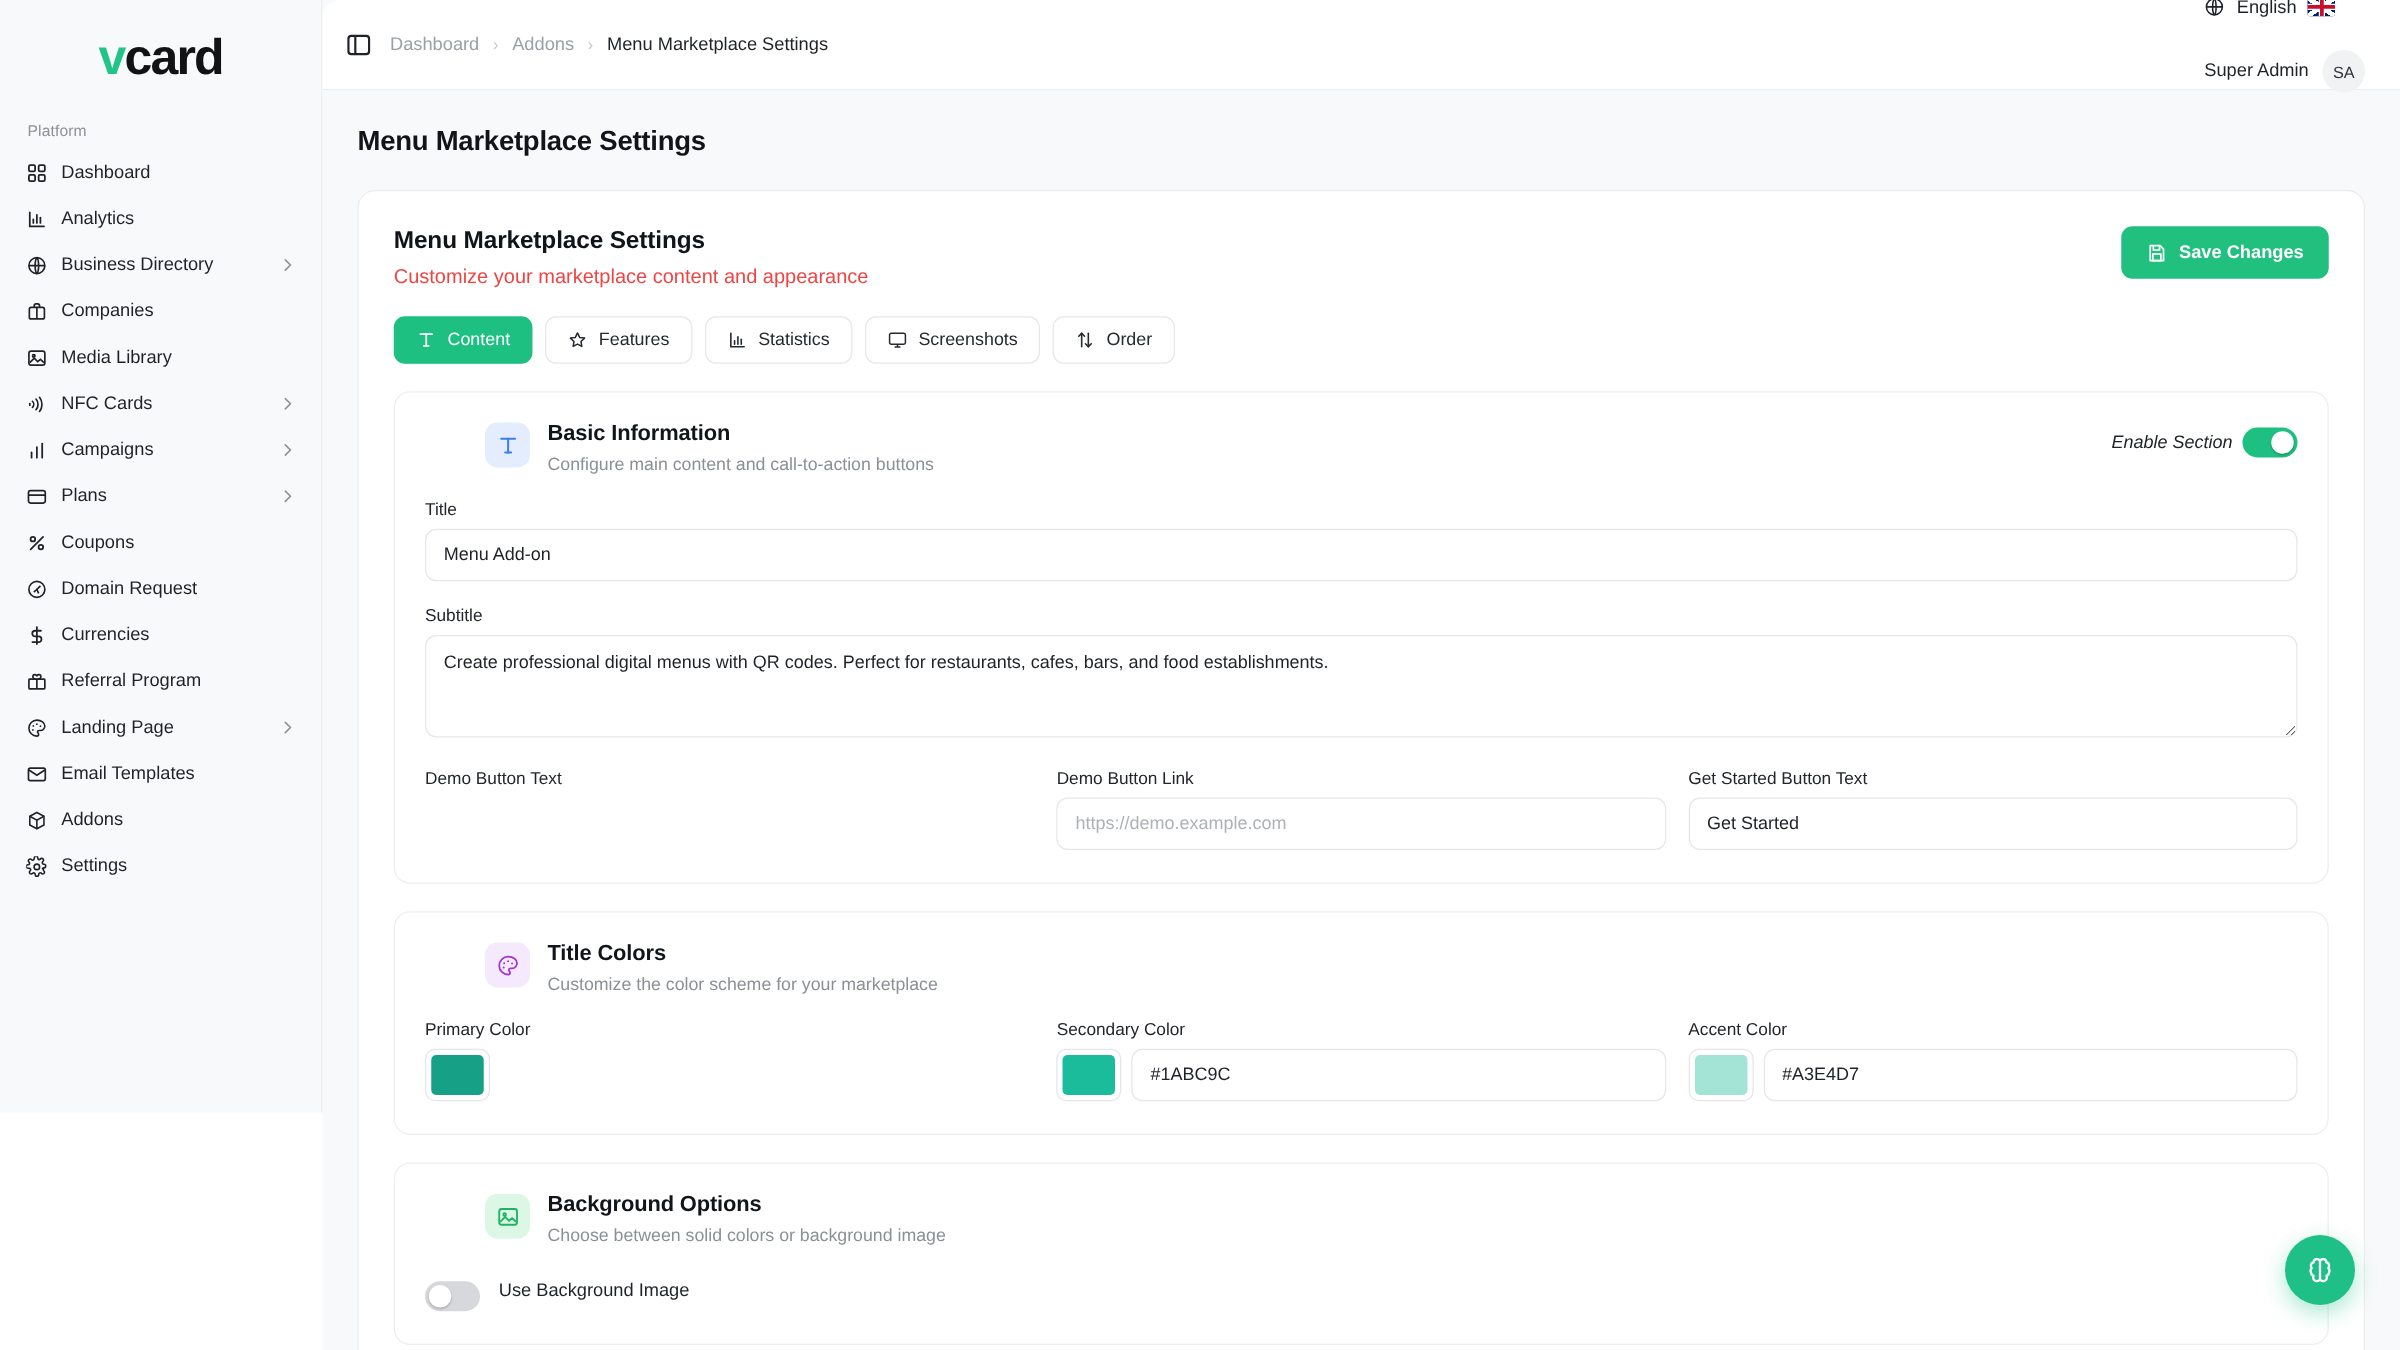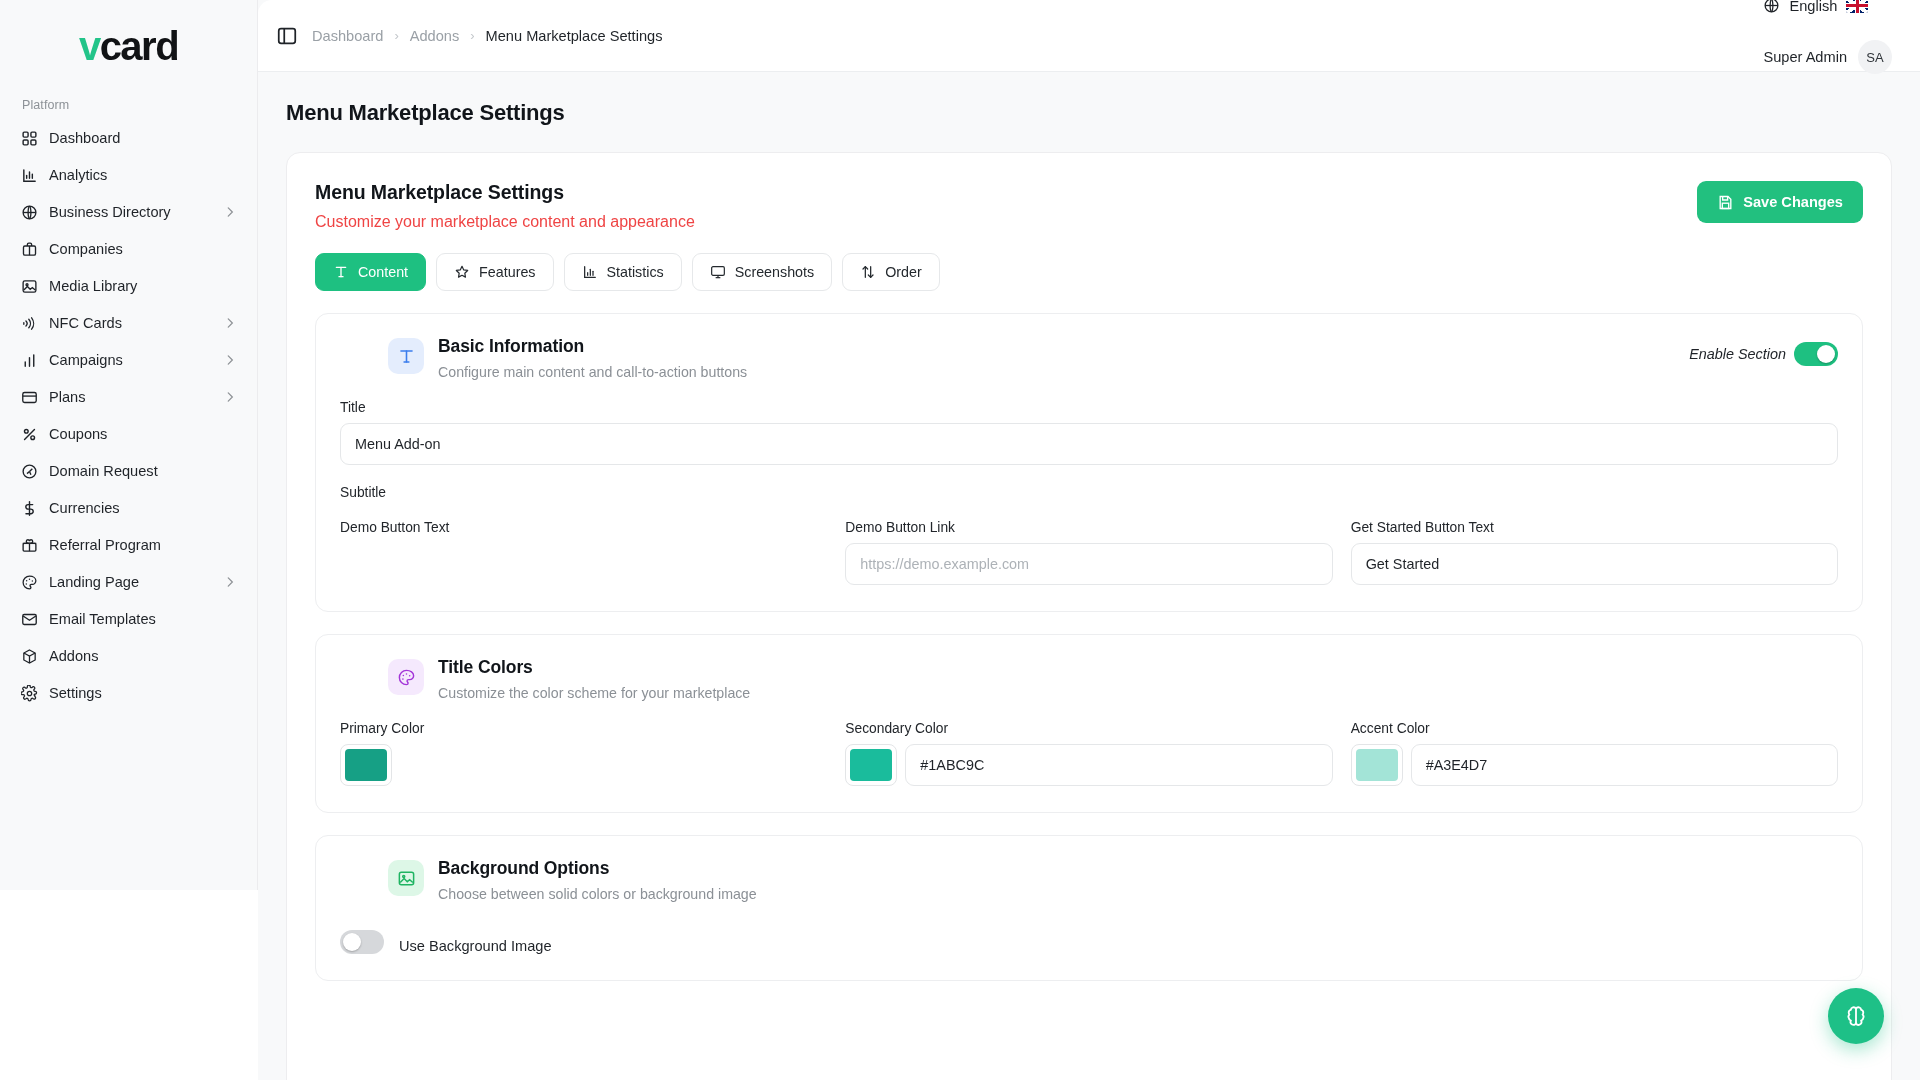--- a/index.html
+++ b/index.html
@@ -147,21 +147,21 @@
     border: 1px solid #e5e7e9; border-radius: 9px;
     padding: 11px 14px; font-size: 14.4px; color: #1f2328;
     background: #fff; outline: none; line-height: 1.45;
     font-family: "Liberation Sans", sans-serif;
   }
   .grid3 { display: grid; grid-template-columns: 1fr 1fr 1fr; gap: 18px; margin-top: 20px; }
   .color-row { display: flex; gap: 8px; align-items: center; }
   .swatch { width: 52px; height: 42px; border-radius: 8px; border: 1px solid #e3e5e7; flex: 0 0 52px; padding: 4px; background: #fff; }
   .swatch span { display: block; width: 100%; height: 100%; border-radius: 4px; }
   .color-input { flex: 1; height: 42px; border: 1px solid #e5e7e9; border-radius: 9px; padding: 0 14px; font-size: 14.4px; color: #1f2328; outline: none; font-family: "Liberation Sans", sans-serif; background: #fff; }
-  .bg-toggle-row { display: flex; align-items: flex-end; gap: 15px; margin-top: 28px; }
+  .bg-toggle-row { display: flex; align-items: flex-start; gap: 15px; margin-top: 28px; }
   .bg-toggle-label { font-size: 14.6px; color: #1f2328; }
 
   .fab {
     position: absolute; right: 36px; bottom: 36px;
     width: 56px; height: 56px; border-radius: 50%;
     background: #1ec087; display: flex; align-items: center; justify-content: center;
     box-shadow: 0 6px 18px rgba(30,192,135,.38); cursor: pointer; border: none;
   }
   .fab svg { width: 26px; height: 26px; }
 </style>
@@ -500,20 +500,21 @@
             </div>
           </div>
 
           <div class="field">
             <label class="f-label">Title</label>
             <input class="f-input" value="Menu Add-on" style="">
           </div>
 
           <div class="field">
             <label class="f-label">Subtitle</label>
+            <textarea class="f-area" style="">Create professional digital menus with QR codes. Perfect for restaurants, cafes, bars, and food establishments.</textarea>
           </div>
 
           <div class="grid3">
             <div>
               <label class="f-label">Demo Button Text</label>
             </div>
             <div>
               <label class="f-label">Demo Button Link</label>
               <input class="f-input" placeholder="https://demo.example.com" style="">
             </div>

